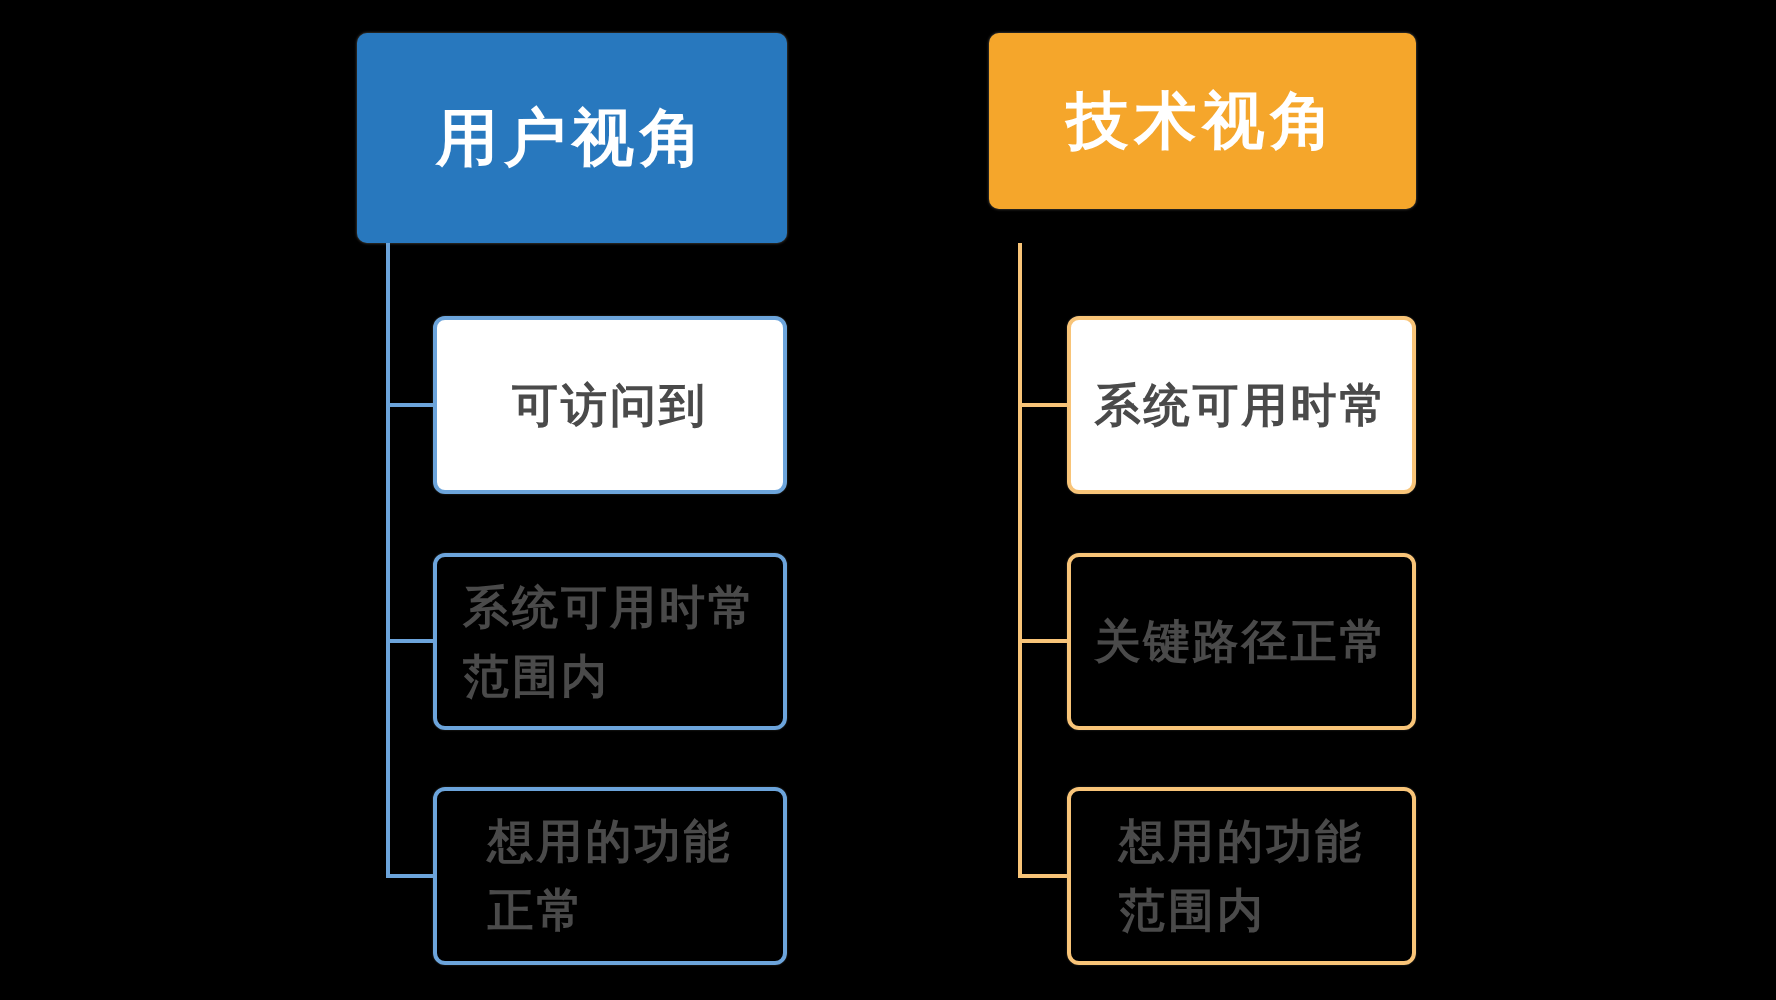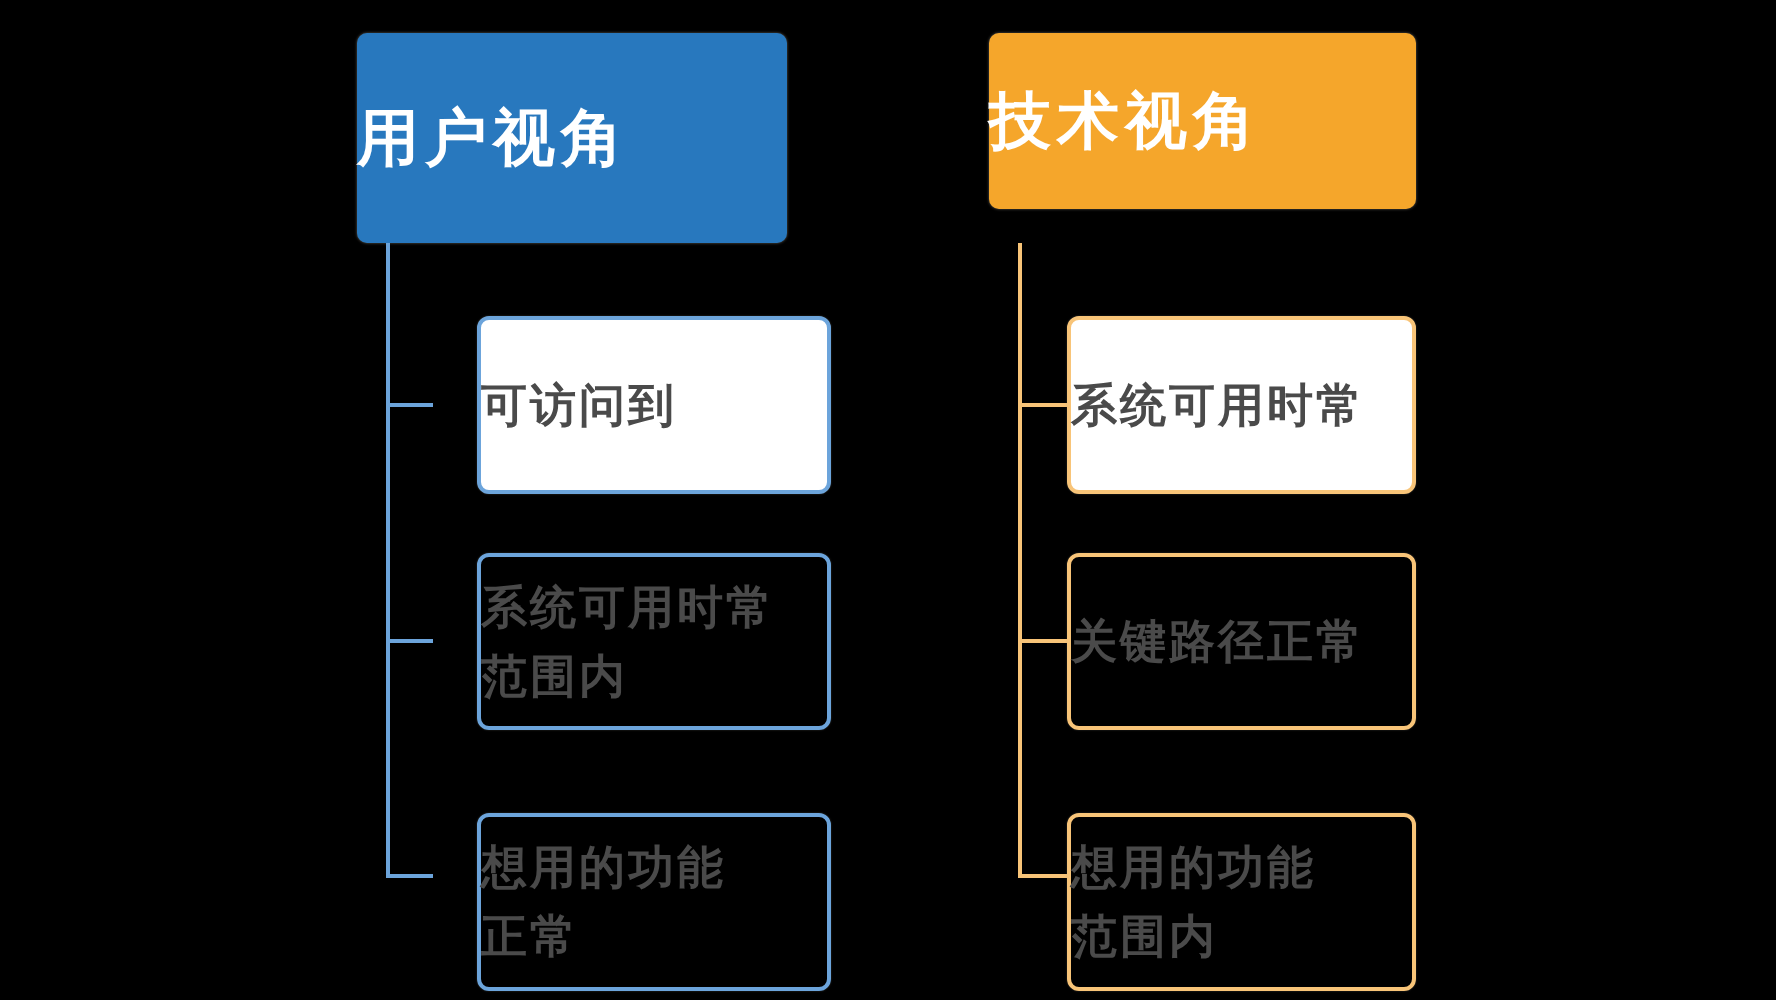--- a/index.html
+++ b/index.html
@@ -12,21 +12,21 @@
     background: var(--bg, #000);
     font-family: "Liberation Sans", sans-serif;
     overflow: hidden;
   }
 
   .box {
     position: absolute;
     box-sizing: border-box;
     display: flex;
     align-items: center;
-    justify-content: flex-start;
+    justify-content: center;
   }
 
   .header-box {
     border-radius: 10px;
     color: var(--header-text, #fff);
     font-size: 62px;
     font-weight: bold;
     letter-spacing: 6px;
     box-shadow: 0 0 3px rgba(175,170,158,0.55);
   }
@@ -37,29 +37,29 @@
     border-radius: 12px;
     font-size: 46px;
     font-weight: bold;
     color: var(--node-text, #4a4a4a);
     letter-spacing: 3px;
     line-height: 1.5;
     box-shadow: 0 0 2px rgba(160,160,150,0.35);
   }
   .child .txt { text-align: left; white-space: pre-line; }
 
-  .blue-border   { border: 4px solid var(--line-blue); margin-left: 44px; }
+  .blue-border   { border: 4px solid var(--line-blue); }
   .orange-border { border: 4px solid var(--line-orange); }
   .filled        { background: var(--node-fill, #fff); }
 
   .col-l { left: 433px;  width: 354px; }
   .col-r { left: 1067px; width: 349px; }
   .row1 { top: 316px; height: 178px; }
   .row2 { top: 553px; height: 177px; }
-  .row3 { top: 813px; height: 178px; }
+  .row3 { top: 787px; height: 178px; }
 
   .line { position: absolute; }
   .vline { width: 4px; }
   .hline { height: 4px; }
   .blue-line   { background: var(--line-blue); }
   .orange-line { background: var(--line-orange); }
 
   .vl-l { left: 386px;  top: 243px; height: 633px; }
   .vl-r { left: 1018px; top: 243px; height: 633px; }
   .hl-l1 { left: 386px;  top: 403px; width: 47px; }

